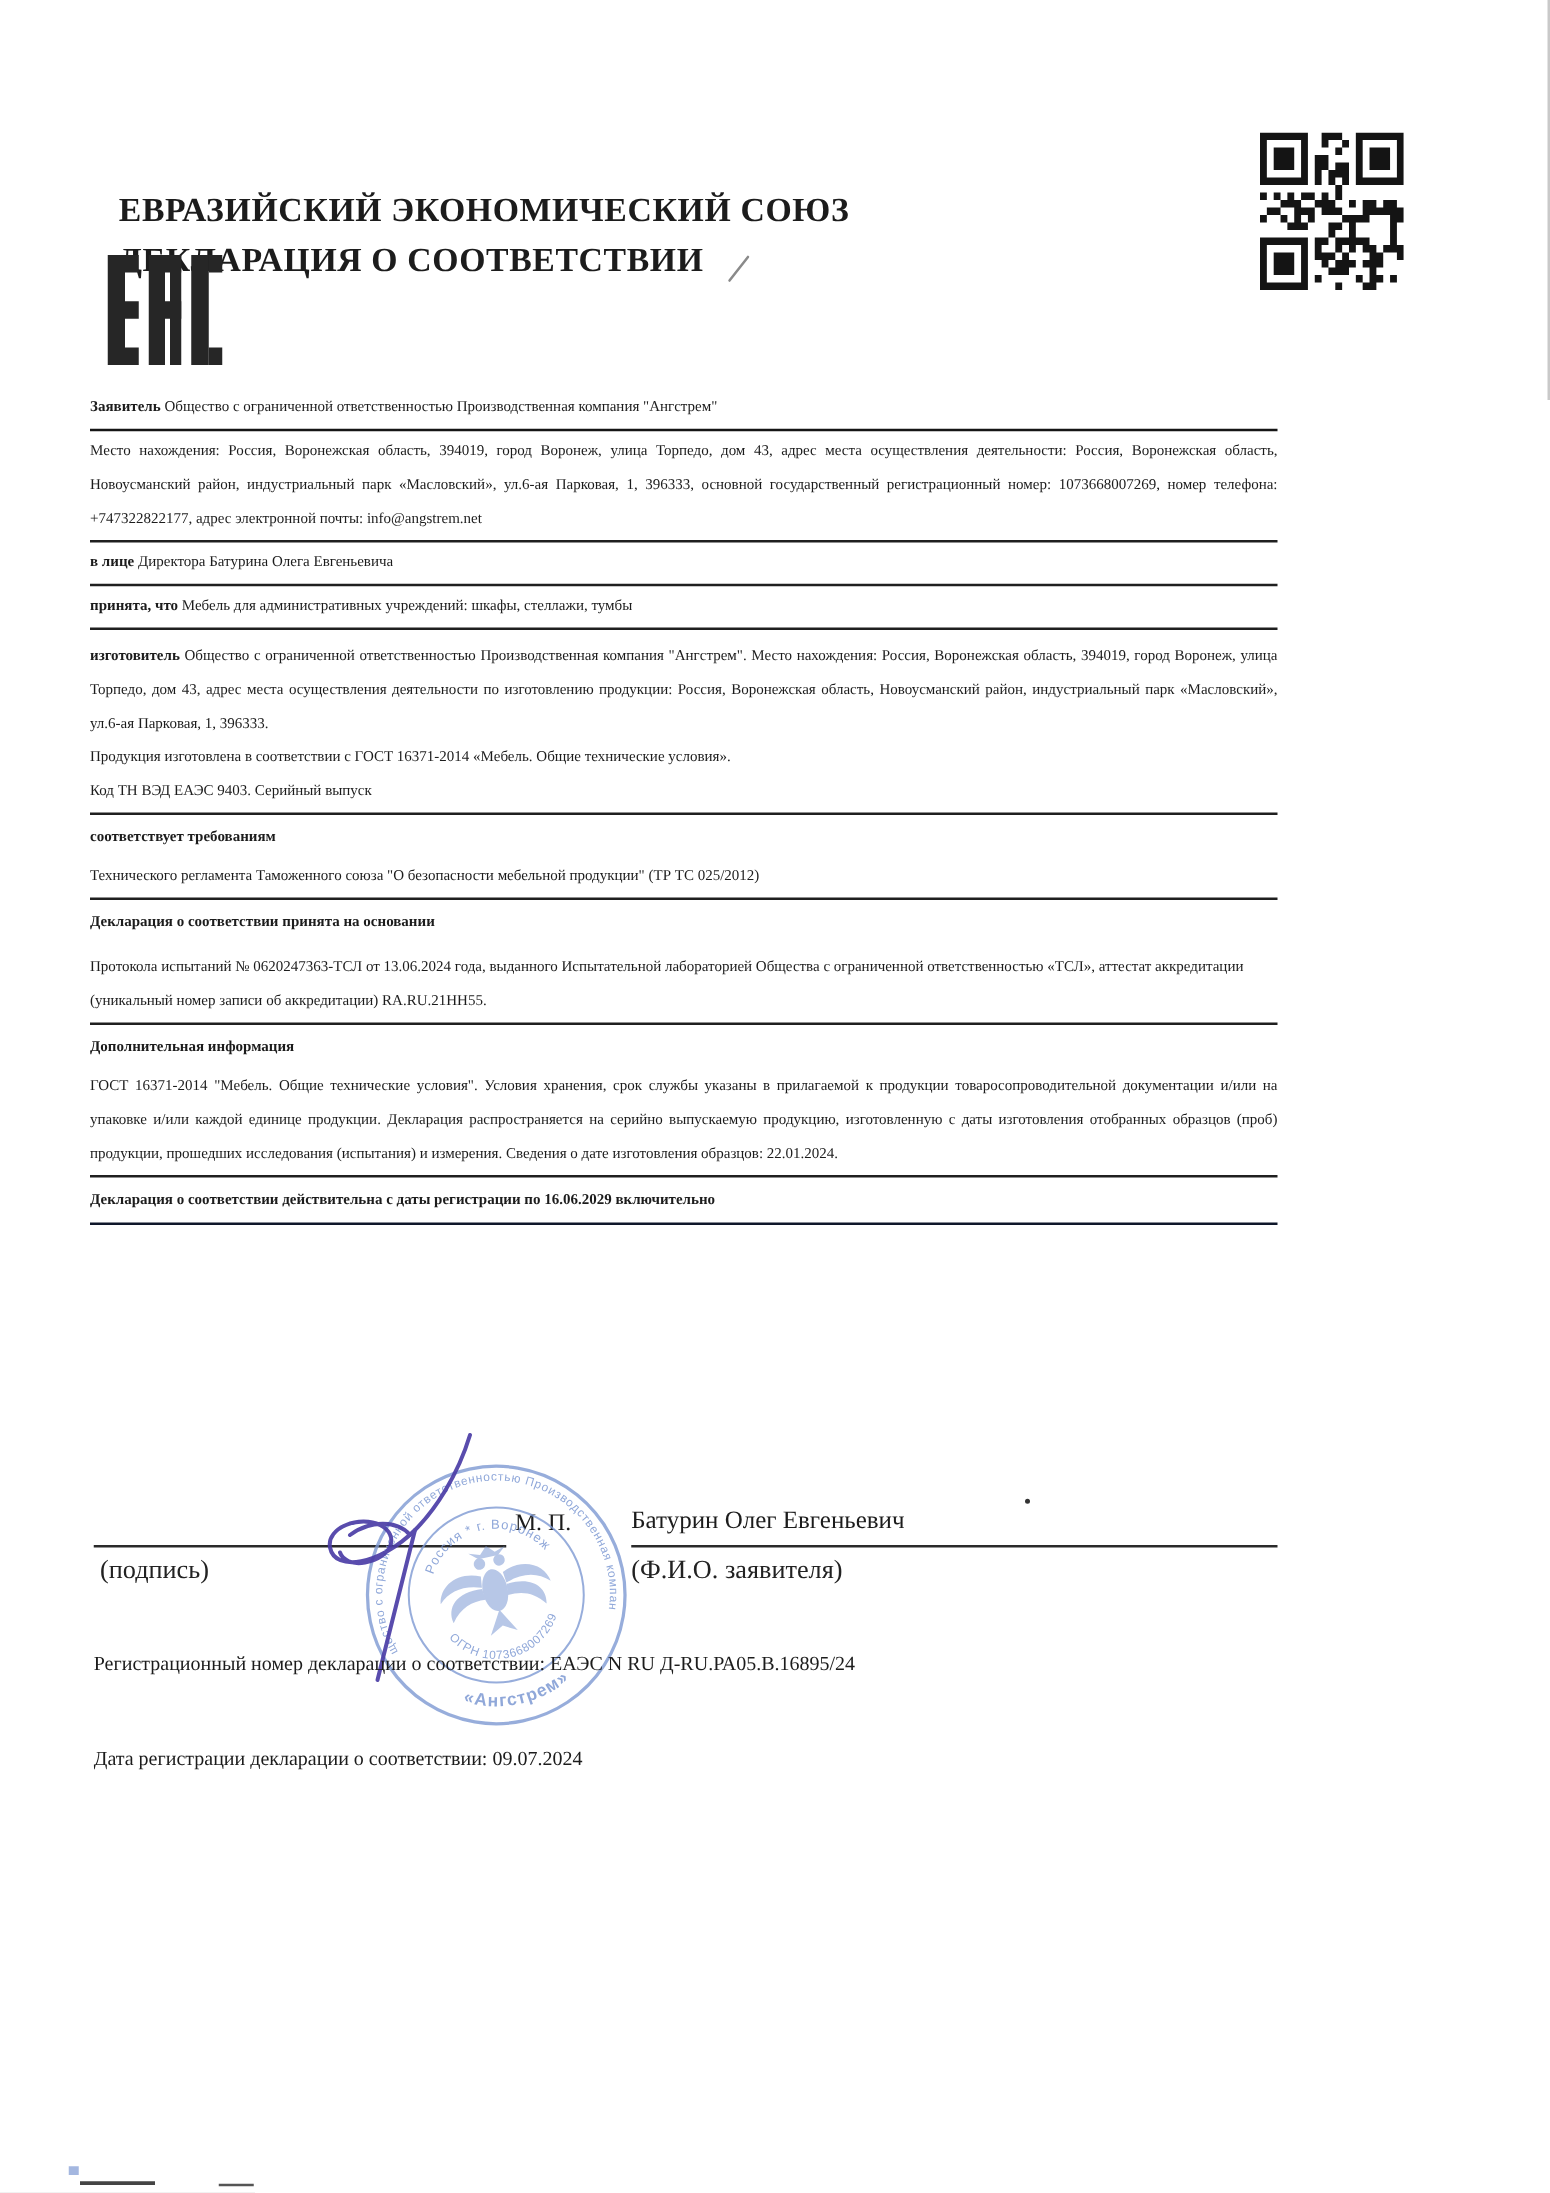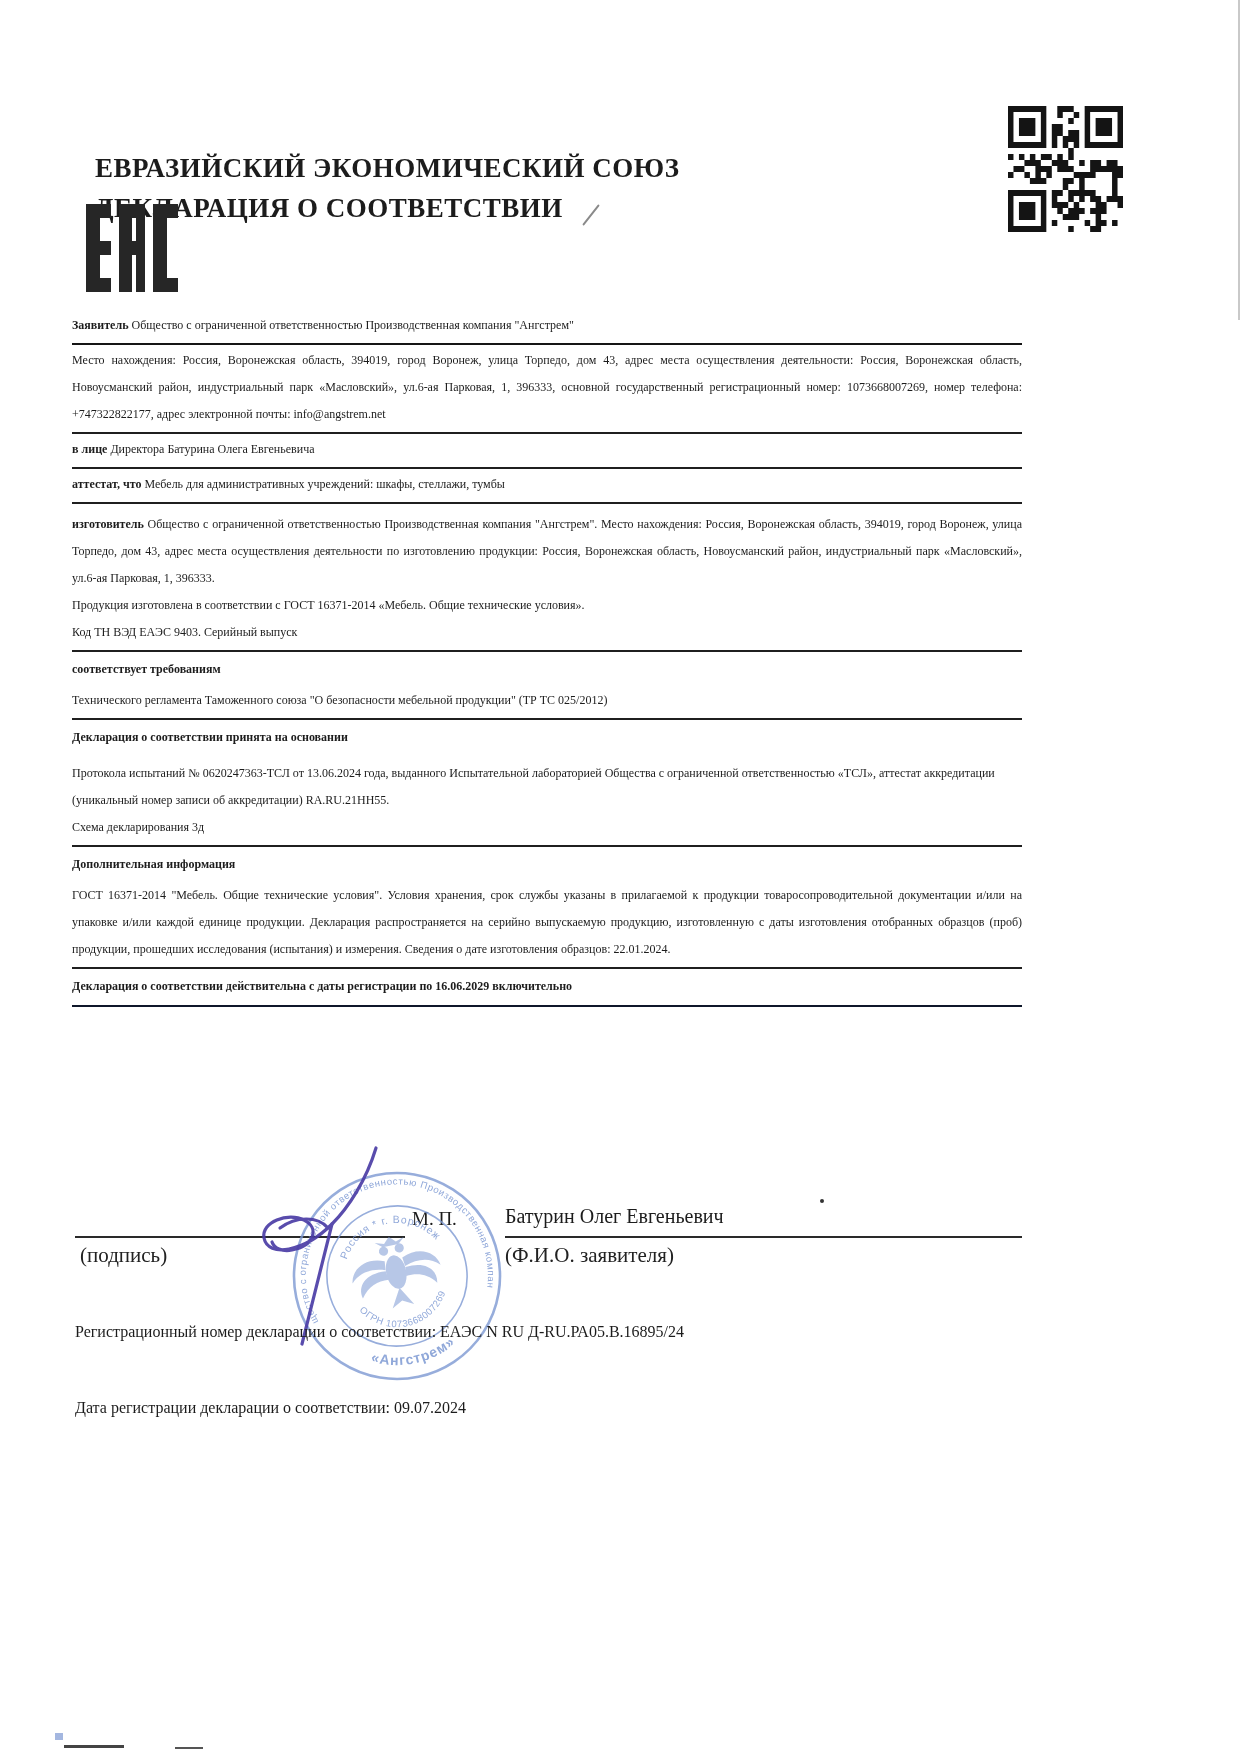--- a/index.html
+++ b/index.html
@@ -94,42 +94,41 @@
     <div class="sec rule just">
       <span>Место нахождения: Россия, Воронежская область, 394019, город Воронеж, улица Торпедо, дом 43, адрес места осуществления деятельности: Россия, Воронежская область, Новоусманский район, индустриальный парк «Масловский», ул.6-ая Парковая, 1, 396333, основной государственный регистрационный номер: 1073668007269, номер телефона: +747322822177, адрес электронной почты: info@angstrem.net</span>
     </div>
 
     <div class="sec rule">
       <b class="lead">в лице</b>
       <span>Директора Батурина Олега Евгеньевича</span>
     </div>
 
     <div class="sec rule">
-      <b class="lead">аттестат, что</b>
+      <b class="lead">принята, что</b>
       <span>Мебель для административных учреждений: шкафы, стеллажи, тумбы</span>
     </div>
 
     <div class="sec rule just gap-top">
       <b class="lead">изготовитель</b>
       <span>Общество с ограниченной ответственностью Производственная компания "Ангстрем". Место нахождения: Россия, Воронежская область, 394019, город Воронеж, улица Торпедо, дом 43, адрес места осуществления деятельности по изготовлению продукции: Россия, Воронежская область, Новоусманский район, индустриальный парк «Масловский», ул.6-ая Парковая, 1, 396333.</span>
       <div>Продукция изготовлена в соответствии с ГОСТ 16371-2014 «Мебель. Общие технические условия».</div>
       <div>Код ТН ВЭД ЕАЭС 9403. Серийный выпуск</div>
     </div>
 
     <div class="head">соответствует требованиям</div>
 
     <div class="sec rule">
       <span>Технического регламента Таможенного союза "О безопасности мебельной продукции" (ТР ТС 025/2012)</span>
     </div>
 
     <div class="head">Декларация о соответствии принята на основании</div>
 
     <div class="sec rule gap-top">
       <span>Протокола испытаний № 0620247363-ТСЛ от 13.06.2024 года, выданного Испытательной лабораторией Общества с ограниченной ответственностью «ТСЛ», аттестат аккредитации (уникальный номер записи об аккредитации) RA.RU.21НН55.</span>
-      <div>Схема декларирования 3д</div>
     </div>
 
     <div class="head">Дополнительная информация</div>
 
     <div class="sec rule just">
       <span>ГОСТ 16371-2014 "Мебель. Общие технические условия". Условия хранения, срок службы указаны в прилагаемой к продукции товаросопроводительной документации и/или на упаковке и/или каждой единице продукции. Декларация распространяется на серийно выпускаемую продукцию, изготовленную с даты изготовления отобранных образцов (проб) продукции, прошедших исследования (испытания) и измерения. Сведения о дате изготовления образцов: 22.01.2024.</span>
     </div>
 
     <div class="validity">Декларация о соответствии  действительна с даты регистрации по 16.06.2029 включительно</div>
   </div>

